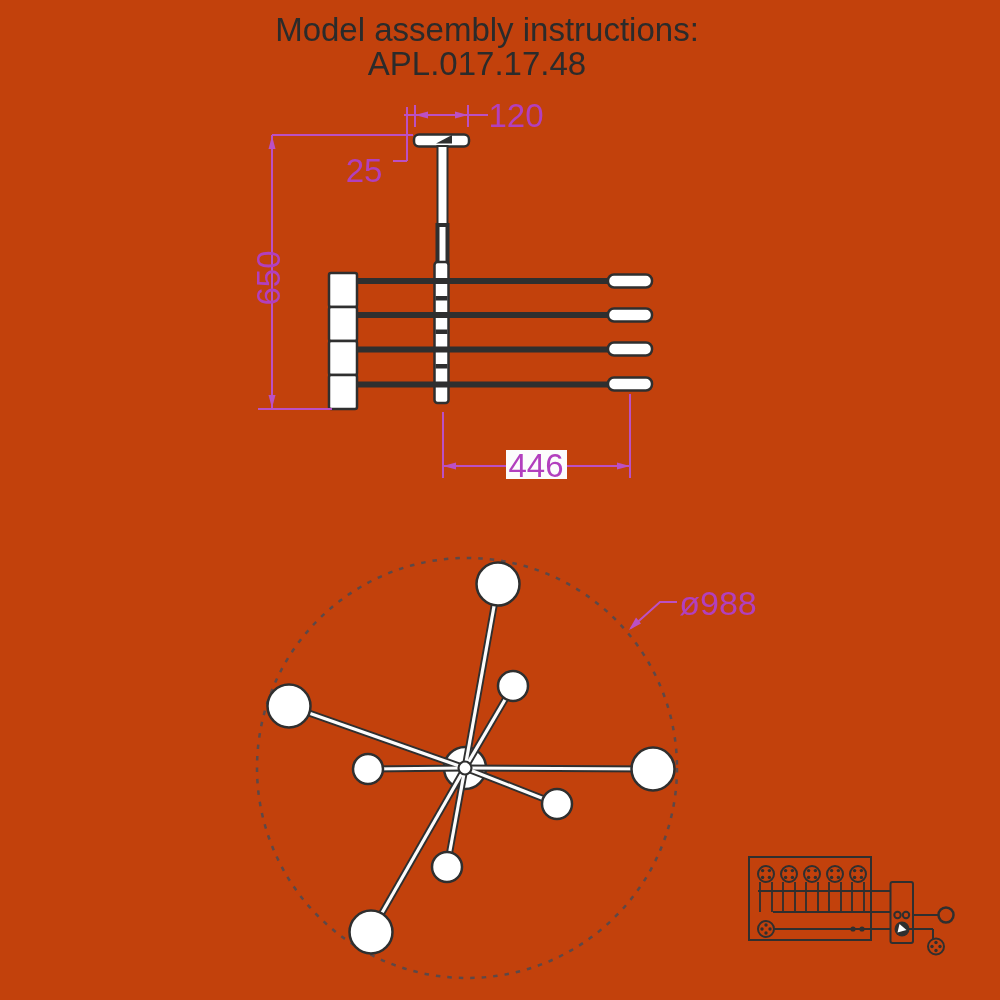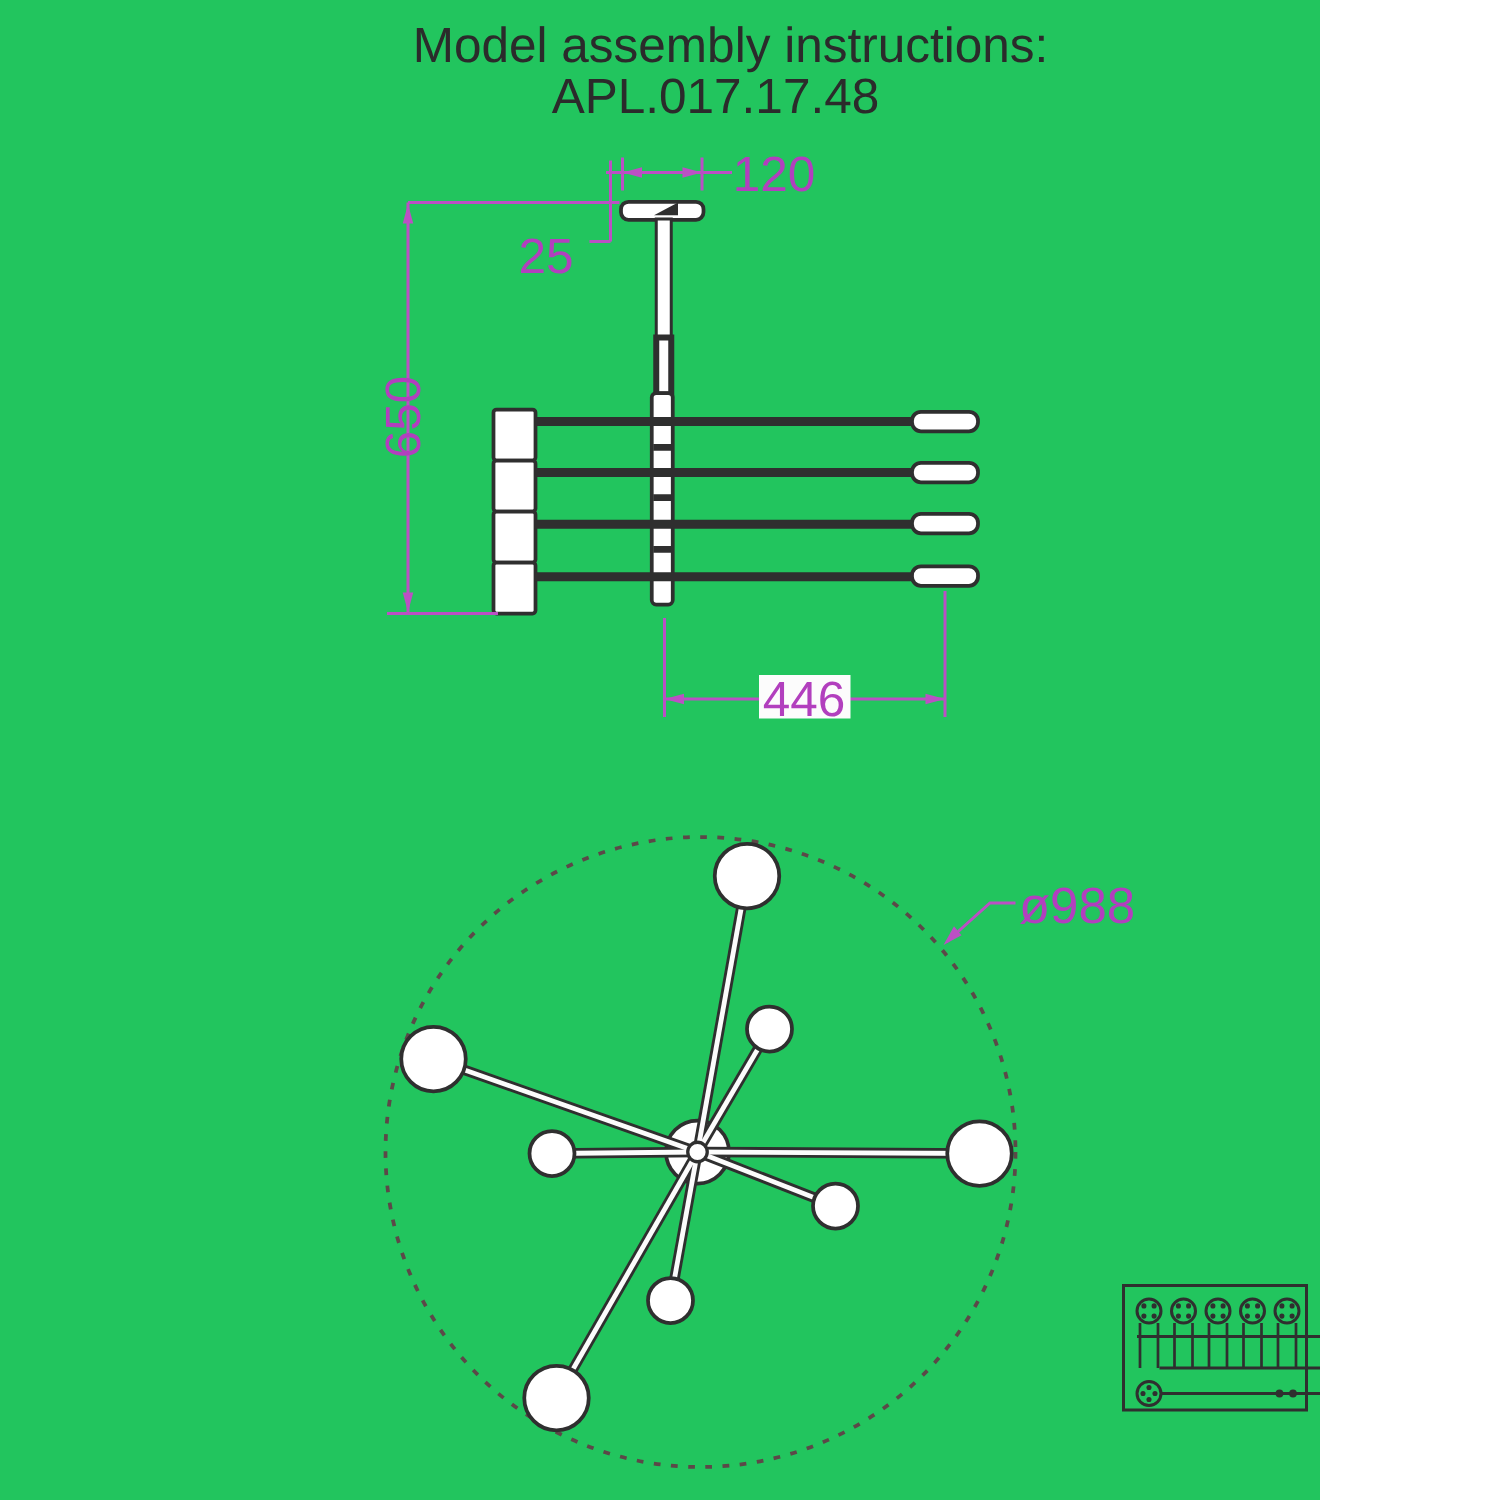--- a/index.html
+++ b/index.html
@@ -1,17 +1,17 @@
 <!DOCTYPE html>
 <html><head>
 <meta charset="utf-8">
 <style>
   html,body{margin:0;padding:0;background:#ffffff;}
   #stage{
-    position:relative;width:880px;height:1000px;background:#22c55e;
+    position:relative;width:1000px;height:1000px;background:#c2410c;
     font-family:"Liberation Sans", sans-serif;overflow:hidden;
   }
   svg{position:absolute;left:0;top:0;}
   .title-text{fill:#2b2b2b;font-family:"Liberation Sans",sans-serif;}
   .dim-text{fill:#b23fbe;font-family:"Liberation Sans",sans-serif;}
 </style>
 </head>
 <body>
 
 <div id="stage">

